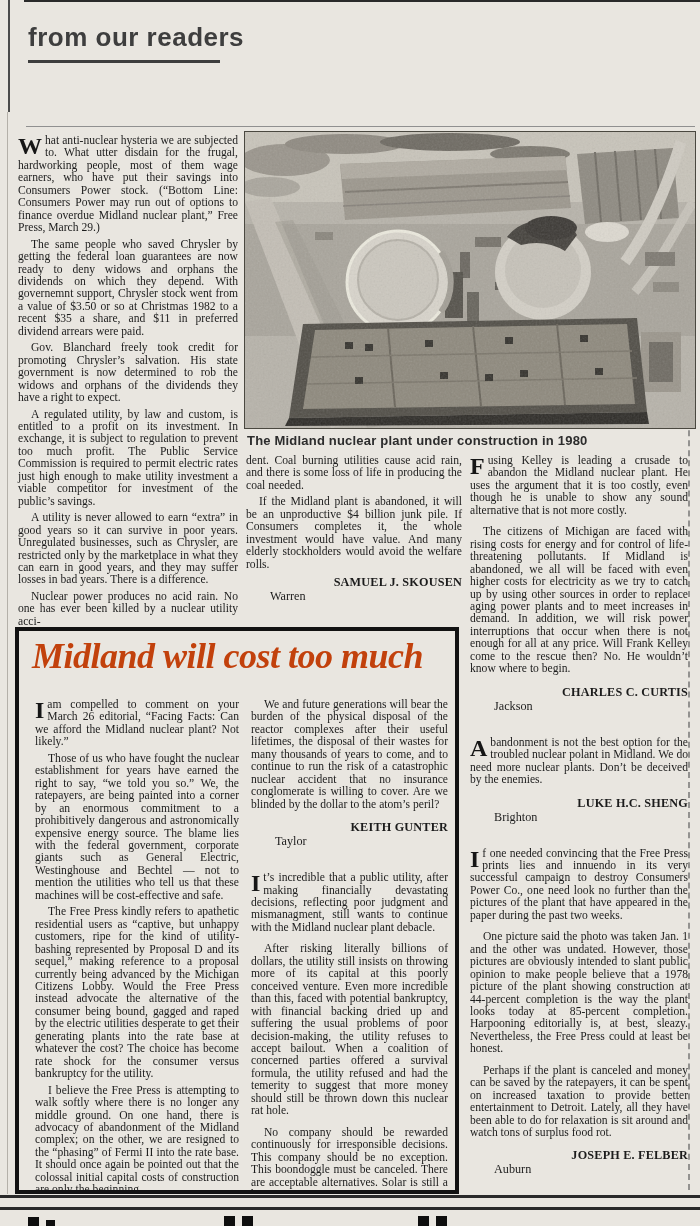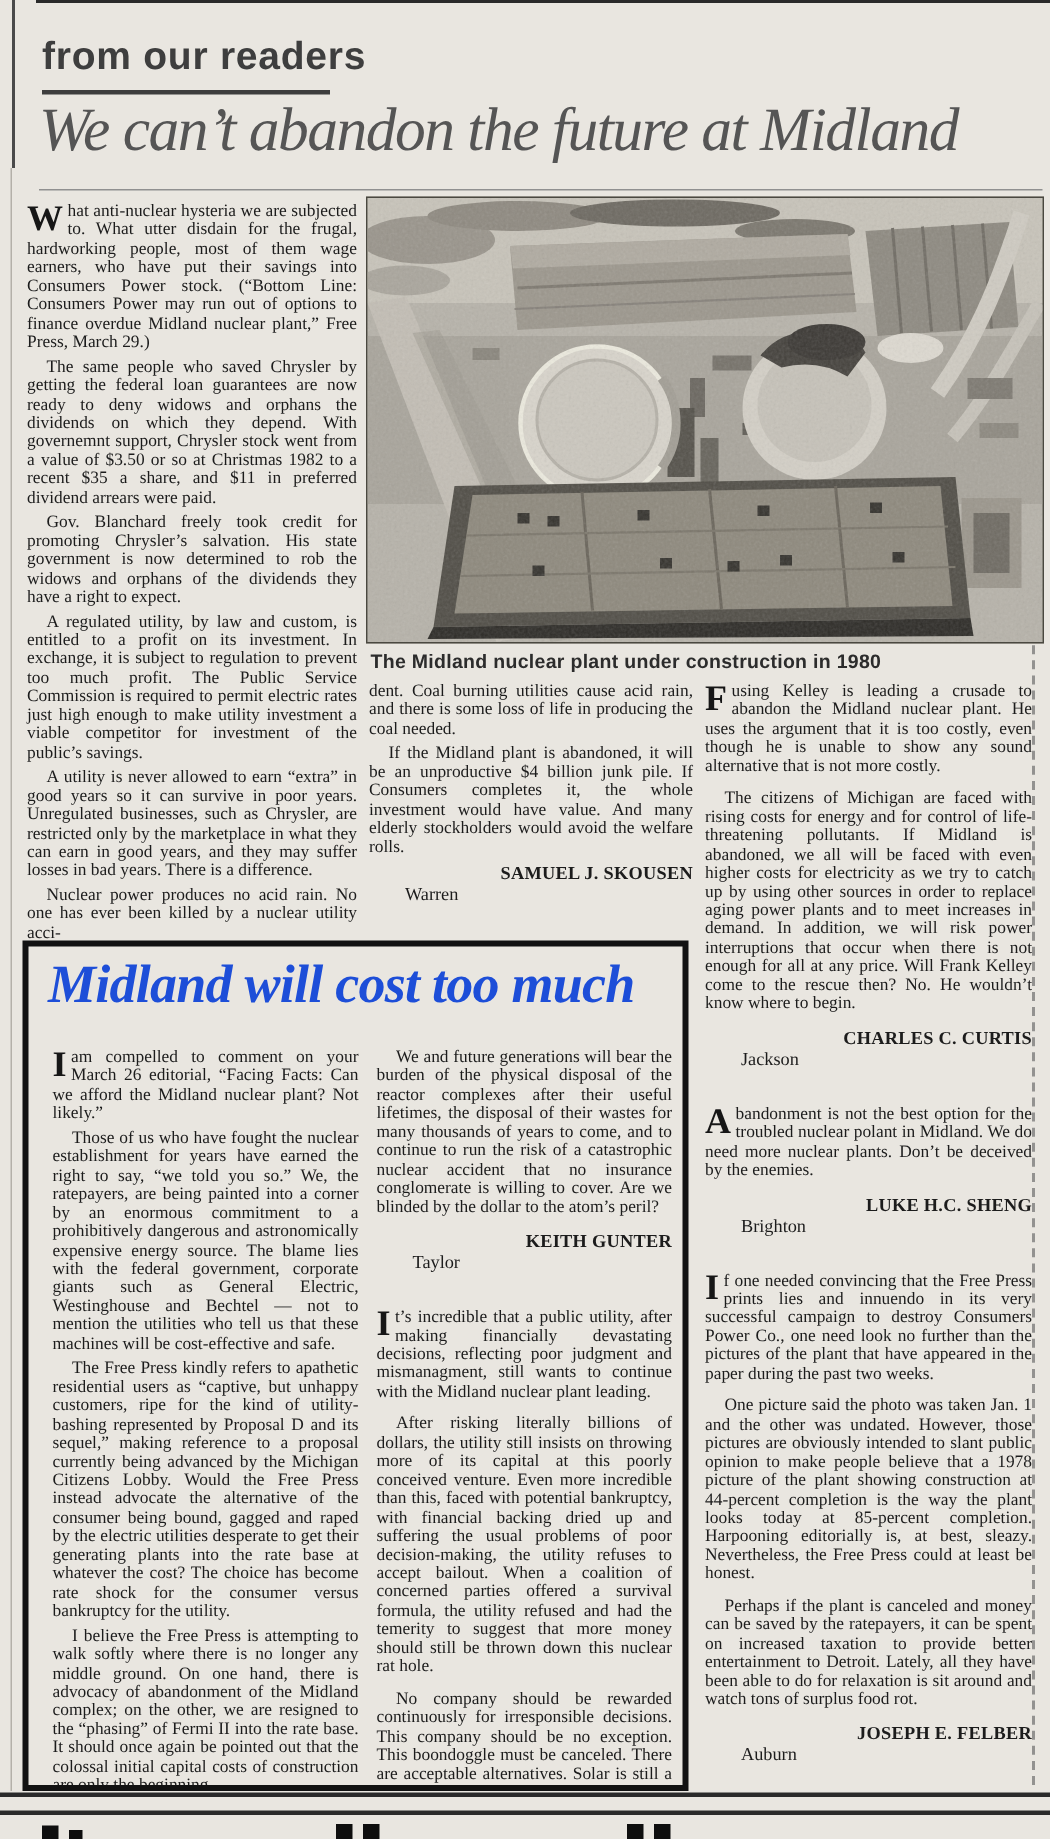--- a/index.html
+++ b/index.html
@@ -47,21 +47,21 @@
   .sig{margin:1px 0 24px 24px;line-height:14px;text-align:left;}
   .sig .sig-name{font-weight:600;font-size:12.2px;letter-spacing:.2px;text-align:right;}
   .sig .sig-city{font-size:12.2px;}
   .box{
     position:absolute;left:15px;top:627px;width:444px;height:567px;
     border:4px solid #121212;box-sizing:border-box;overflow:hidden;background:#e9e6e0;
   }
   .box-headline{
     position:absolute;left:13px;top:4px;margin:0;white-space:nowrap;
     font-family:"Liberation Serif",serif;font-style:italic;font-weight:600;
-    font-size:36px;color:#1d4ed8;letter-spacing:-.5px;
+    font-size:36px;color:#c2410c;letter-spacing:-.5px;
   }
   .boxA{left:16px;top:68px;width:204px;}
   .boxB{left:232px;top:68px;width:197px;}
   .frag{position:absolute;background:#0e0e0e;}
   .dash-right{
     position:absolute;left:688px;top:400px;height:790px;
     border-left:2px dashed #6f6f6f;opacity:.7;
   }
   .edge-left-a{position:absolute;left:8px;top:0;width:2px;height:112px;background:#4a4a4a;}
   .edge-left-b{position:absolute;left:7px;top:112px;width:1px;height:1082px;background:#b4b0a9;}
@@ -72,21 +72,20 @@
 <div class="page">
 
   <div class="rule" style="left:24px;top:0;width:676px;height:2px"></div>
   <div class="edge-left-a"></div>
   <div class="edge-left-b"></div>
   <div class="dash-right"></div>
 
   <div class="section-label">from our readers</div>
   <div class="section-underline"></div>
 
-  <h1 class="headline">We can’t abandon the future at Midland</h1>
   <div class="headline-rule"></div>
 
   <figure class="photo">
     <svg viewBox="0 0 450 296" width="450" height="296" preserveAspectRatio="none">
       <rect width="450" height="296" fill="#b7b3aa"></rect>
       <rect width="450" height="70" fill="#c8c4ba"></rect>
       <rect y="92" width="450" height="112" fill="#a9a59c"></rect>
       <ellipse cx="40" cy="28" rx="45" ry="16" fill="#9a958c"></ellipse>
       <ellipse cx="100" cy="12" rx="60" ry="10" fill="#8f8a81"></ellipse>
       <ellipse cx="25" cy="55" rx="30" ry="10" fill="#aaa69d"></ellipse>
@@ -200,21 +199,21 @@
       <p class="ind">Those of us who have fought the nuclear establishment for years have earned the right to say, “we told you so.” We, the ratepayers, are being painted into a corner by an enormous commitment to a prohibitively dangerous and astronomically expensive energy source. The blame lies with the federal government, corporate giants such as General Electric, Westinghouse and Bechtel — not to mention the utilities who tell us that these machines will be cost-effective and safe.</p>
       <p class="ind">The Free Press kindly refers to apathetic residential users as “captive, but unhappy customers, ripe for the kind of utility-bashing represented by Proposal D and its sequel,” making reference to a proposal currently being advanced by the Michigan Citizens Lobby. Would the Free Press instead advocate the alternative of the consumer being bound, gagged and raped by the electric utilities desperate to get their generating plants into the rate base at whatever the cost? The choice has become rate shock for the consumer versus bankruptcy for the utility.</p>
       <p class="ind">I believe the Free Press is attempting to walk softly where there is no longer any middle ground. On one hand, there is advocacy of abandonment of the Midland complex; on the other, we are resigned to the “phasing” of Fermi II into the rate base. It should once again be pointed out that the colossal initial capital costs of construction are only the beginning.</p>
     </div>
     <div class="col boxB gappy">
       <p class="ind">We and future generations will bear the burden of the physical disposal of the reactor complexes after their useful lifetimes, the disposal of their wastes for many thousands of years to come, and to continue to run the risk of a catastrophic nuclear accident that no insurance conglomerate is willing to cover. Are we blinded by the dollar to the atom’s peril?</p>
       <div class="sig">
         <div class="sig-name">KEITH GUNTER</div>
         <div class="sig-city">Taylor</div>
       </div>
-      <p><span class="dc">I</span><span>t’s incredible that a public utility, after making financially devastating decisions, reflecting poor judgment and mismanagment, still wants to continue with the Midland nuclear plant leading.</span></p>
+      <p><span class="dc">I</span><span>t’s incredible that a public utility, after making financially devastating decisions, reflecting poor judgment and mismanagment, still wants to continue with the Midland nuclear plant debacle.</span></p>
       <p class="ind">After risking literally billions of dollars, the utility still insists on throwing more of its capital at this poorly conceived venture. Even more incredible than this, faced with potential bankruptcy, with financial backing dried up and suffering the usual problems of poor decision-making, the utility refuses to accept bailout. When a coalition of concerned parties offered a survival formula, the utility refused and had the temerity to suggest that more money should still be thrown down this nuclear rat hole.</p>
       <p class="ind">No company should be rewarded continuously for irresponsible decisions. This company should be no exception. This boondoggle must be canceled. There are acceptable alternatives. Solar is still a better way to go.</p>
 
     </div>
   </div>
 
   <div class="rule" style="left:0;top:1195px;width:700px;height:3px"></div>
   <div class="rule" style="left:0;top:1207px;width:700px;height:3px"></div>
   <div class="frag" style="left:28px;top:1217px;width:11px;height:9px"></div>
   <div class="frag" style="left:46px;top:1220px;width:9px;height:6px"></div>

